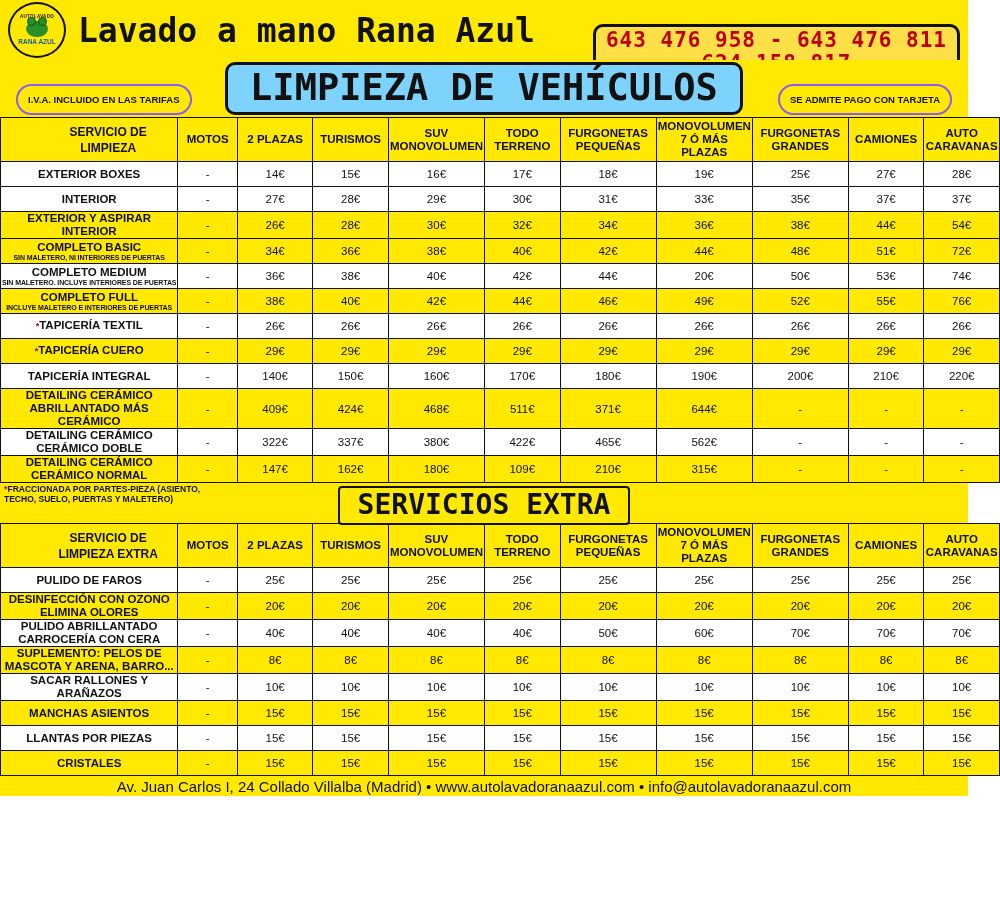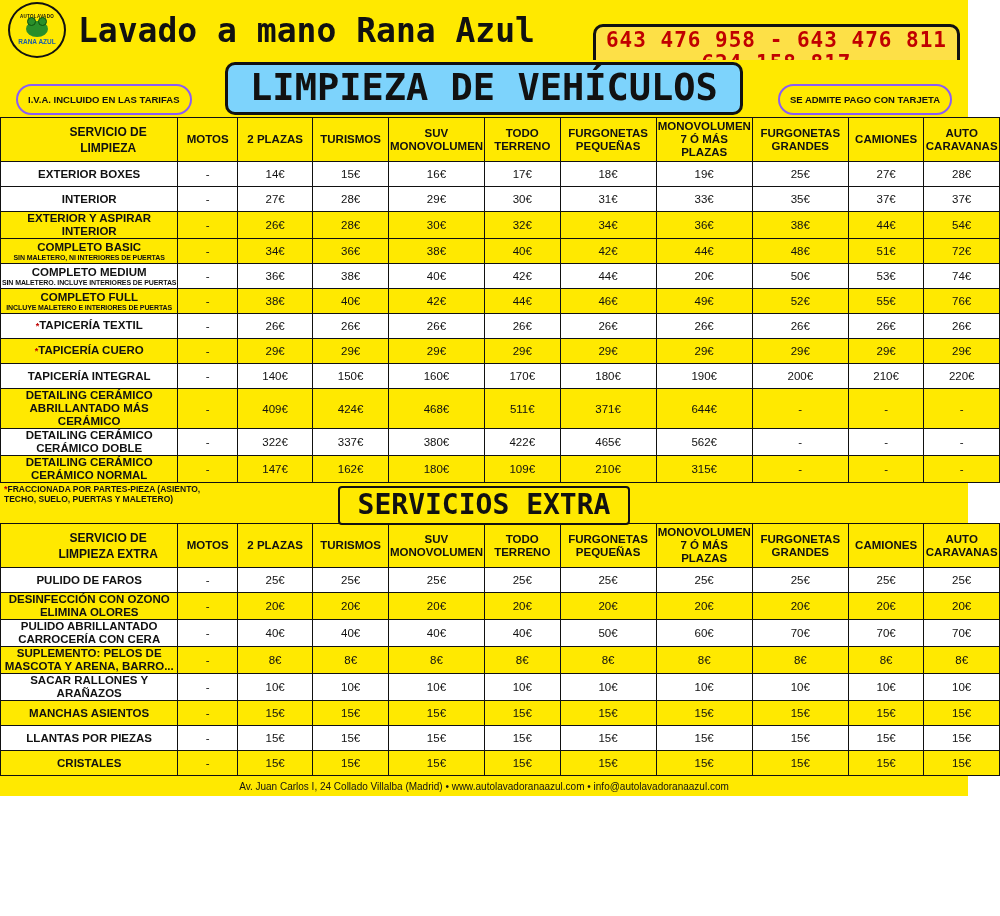--- a/index.html
+++ b/index.html
@@ -189,21 +189,21 @@
     font-size: 28px;
     color: #111;
     white-space: nowrap;
   }
 
   
   .footer {
     background: #ffe900;
     height: 20px;
     display: flex; align-items: center; justify-content: center;
-    font-size: 10px;
+    font-size: 15px;
     color: #111;
     font-weight: normal;
   }
   .sup-mark { color: #c00000; font-size: 9px; font-weight: bold; }
 </style>
 </head>
 <body>
 
 <div class="page">
 

